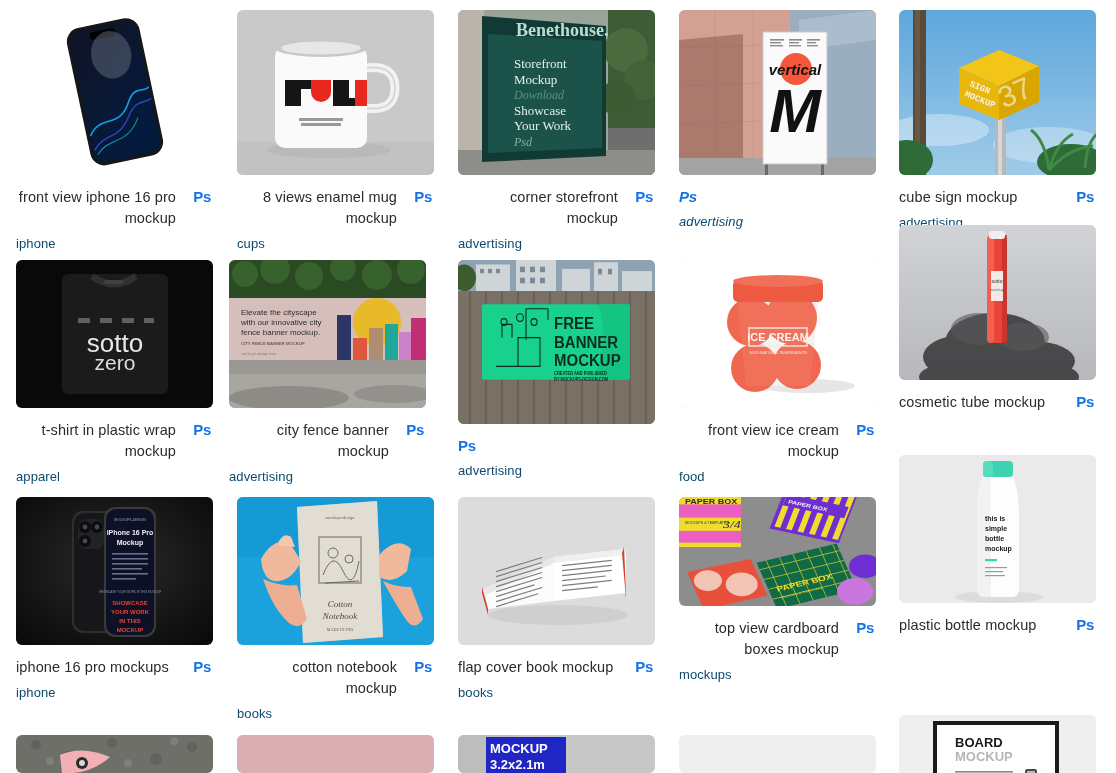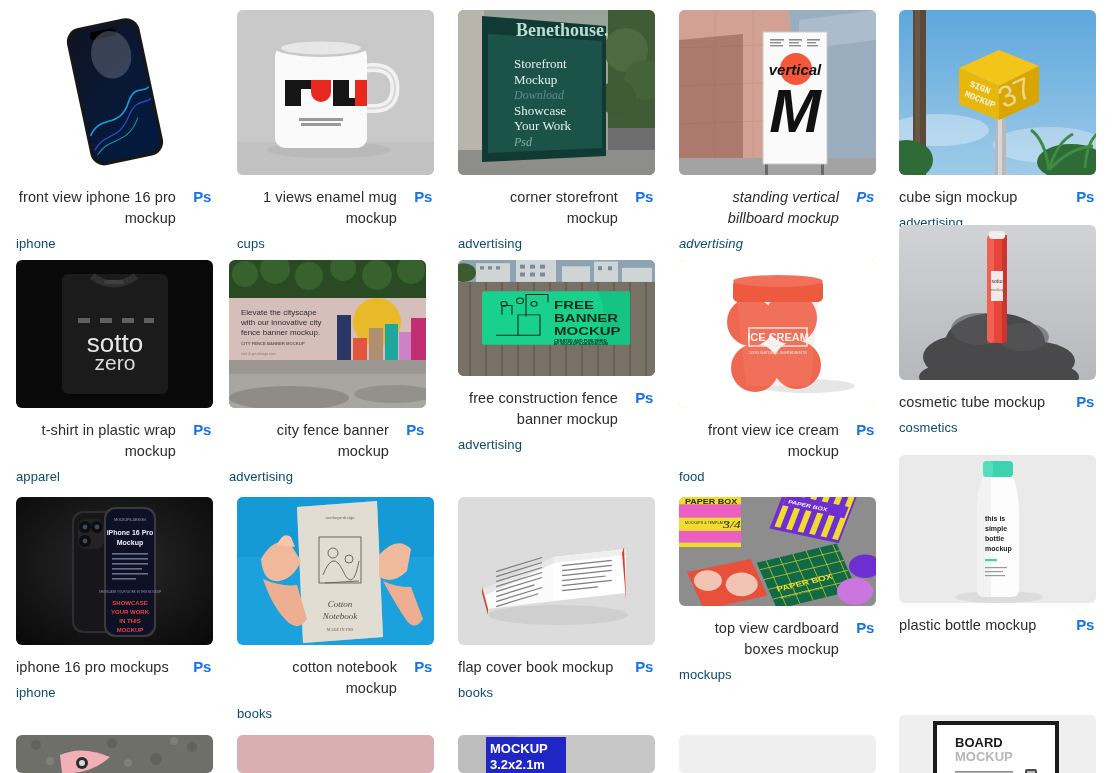--- a/index.html
+++ b/index.html
@@ -111,21 +111,21 @@
           <path d="M74 70 h20 v12 a10 10 0 0 1 -20 0 z" fill="#e8271f"></path>
           <rect x="96" y="70" width="16" height="26" fill="#151515"></rect>
           <rect x="96" y="88" width="22" height="8" fill="#151515"></rect>
           <rect x="118" y="70" width="12" height="26" fill="#e8271f"></rect>
         </g>
         <rect x="62" y="108" width="44" height="3" fill="#9a9a9a"></rect>
         <rect x="64" y="113" width="40" height="3" fill="#9a9a9a"></rect>
       </svg>
     </div>
     <div class="meta">
-      <div class="title">1 views enamel mug mockup</div>
+      <div class="title">8 views enamel mug mockup</div>
       <div class="badge">Ps</div>
     </div>
     <div class="tag">cups</div>
   </div>
 
   <div class="card" style="left:458px;top:10px;">
     <div class="thumb" style="height:165px;">
       <svg viewBox="0 0 197 165" preserveAspectRatio="none">
         <rect width="197" height="165" fill="#9aa39a"></rect>
         <rect x="0" y="0" width="26" height="150" fill="#b9b5ac"></rect>
@@ -185,21 +185,20 @@
               <rect x="128" y="32" width="9" height="1.4"></rect>
               <rect x="128" y="35" width="11" height="1.4"></rect>
           </g>
           <circle cx="117" cy="59" r="16" fill="#f4573a"></circle>
           <text x="116" y="65" text-anchor="middle" font-family="Liberation Sans, sans-serif" font-size="15" font-weight="bold" fill="#111">vertical</text>
           <text x="116" y="122" text-anchor="middle" font-family="Liberation Sans, sans-serif" font-size="62" font-weight="bold" fill="#111">M</text>
         </g>
       </svg>
     </div>
     <div class="meta">
-      <div class="title">standing vertical billboard mockup</div>
       <div class="badge">Ps</div>
     </div>
     <div class="tag">advertising</div>
   </div>
 
   <div class="card" style="left:899px;top:10px;">
     <div class="thumb" style="height:165px;">
       <svg viewBox="0 0 197 165" preserveAspectRatio="none">
         <defs>
           <linearGradient id="sky" x1="0" y1="0" x2="0" y2="1">
@@ -301,21 +300,21 @@
       </svg>
     </div>
     <div class="meta">
       <div class="title">city fence banner mockup</div>
       <div class="badge">Ps</div>
     </div>
     <div class="tag">advertising</div>
   </div>
 
   <div class="card" style="left:458px;top:260px;">
-    <div class="thumb" style="height:116px;text-align:center;">
+    <div class="thumb" style="height:164px;text-align:center;">
       <svg viewBox="0 0 197 148" preserveAspectRatio="none">
         <rect width="197" height="148" fill="#6b6257"></rect>
         <rect width="197" height="30" fill="#8fa2b2"></rect>
         <g fill="#cfd4d6">
           <rect x="18" y="4" width="34" height="26"></rect>
             <rect x="58" y="0" width="40" height="30"></rect>
           <rect x="104" y="8" width="28" height="22"></rect>
             <rect x="136" y="2" width="24" height="28"></rect>
           <rect x="164" y="10" width="30" height="20"></rect>
         </g>
@@ -360,21 +359,20 @@
             <circle cx="76" cy="56" r="3"></circle>
         </g>
         <text x="96" y="62" font-family="Liberation Sans, sans-serif" font-size="15" font-weight="bold" fill="#0d2c20">FREE</text>
         <text x="96" y="79" font-family="Liberation Sans, sans-serif" font-size="15" font-weight="bold" fill="#0d2c20">BANNER</text>
         <text x="96" y="96" font-family="Liberation Sans, sans-serif" font-size="15" font-weight="bold" fill="#0d2c20">MOCKUP</text>
         <text x="96" y="104" font-family="Liberation Sans, sans-serif" font-size="4" font-weight="bold" fill="#0d2c20">CREATED AND PUBLISHED</text>
         <text x="96" y="109" font-family="Liberation Sans, sans-serif" font-size="4" font-weight="bold" fill="#0d2c20">BY MOCKUPS-DESIGN.COM</text>
       </svg>
     </div>
     <div class="meta">
-      <div class="title">free construction fence banner mockup</div>
       <div class="badge">Ps</div>
     </div>
     <div class="tag">advertising</div>
   </div>
 
   <div class="card" style="left:679px;top:260px;">
     <div class="thumb" style="height:148px;background:#fde047;">
       <svg viewBox="0 0 197 148" preserveAspectRatio="none">
         <rect width="197" height="148" fill="#ffffff"></rect>
         <ellipse cx="128" cy="126" rx="48" ry="7" fill="#e6e6e6"></ellipse>
@@ -427,21 +425,20 @@
         <rect x="90" y="6" width="16" height="8" rx="3" fill="#f0efed"></rect>
         <rect x="92" y="46" width="12" height="30" fill="#f3f1ee" opacity=".95"></rect>
         <text x="98" y="58" text-anchor="middle" font-family="Liberation Sans, sans-serif" font-size="5" fill="#333">sotto</text>
         <text x="98" y="66" text-anchor="middle" font-family="Liberation Sans, sans-serif" font-size="4" fill="#666">mockup</text>
       </svg>
     </div>
     <div class="meta">
       <div class="title">cosmetic tube mockup</div>
       <div class="badge">Ps</div>
     </div>
-    <div class="tag">cosmetics</div>
   </div>
 
   <div class="card" style="left:16px;top:497px;">
     <div class="thumb" style="height:148px;">
       <svg viewBox="0 0 197 148" preserveAspectRatio="none">
         <defs>
           <radialGradient id="rg" cx="0.5" cy="0.45" r="0.7">
             <stop offset="0" stop-color="#2a2a2a"></stop>
               <stop offset="1" stop-color="#0a0a0a"></stop>
           </radialGradient>

